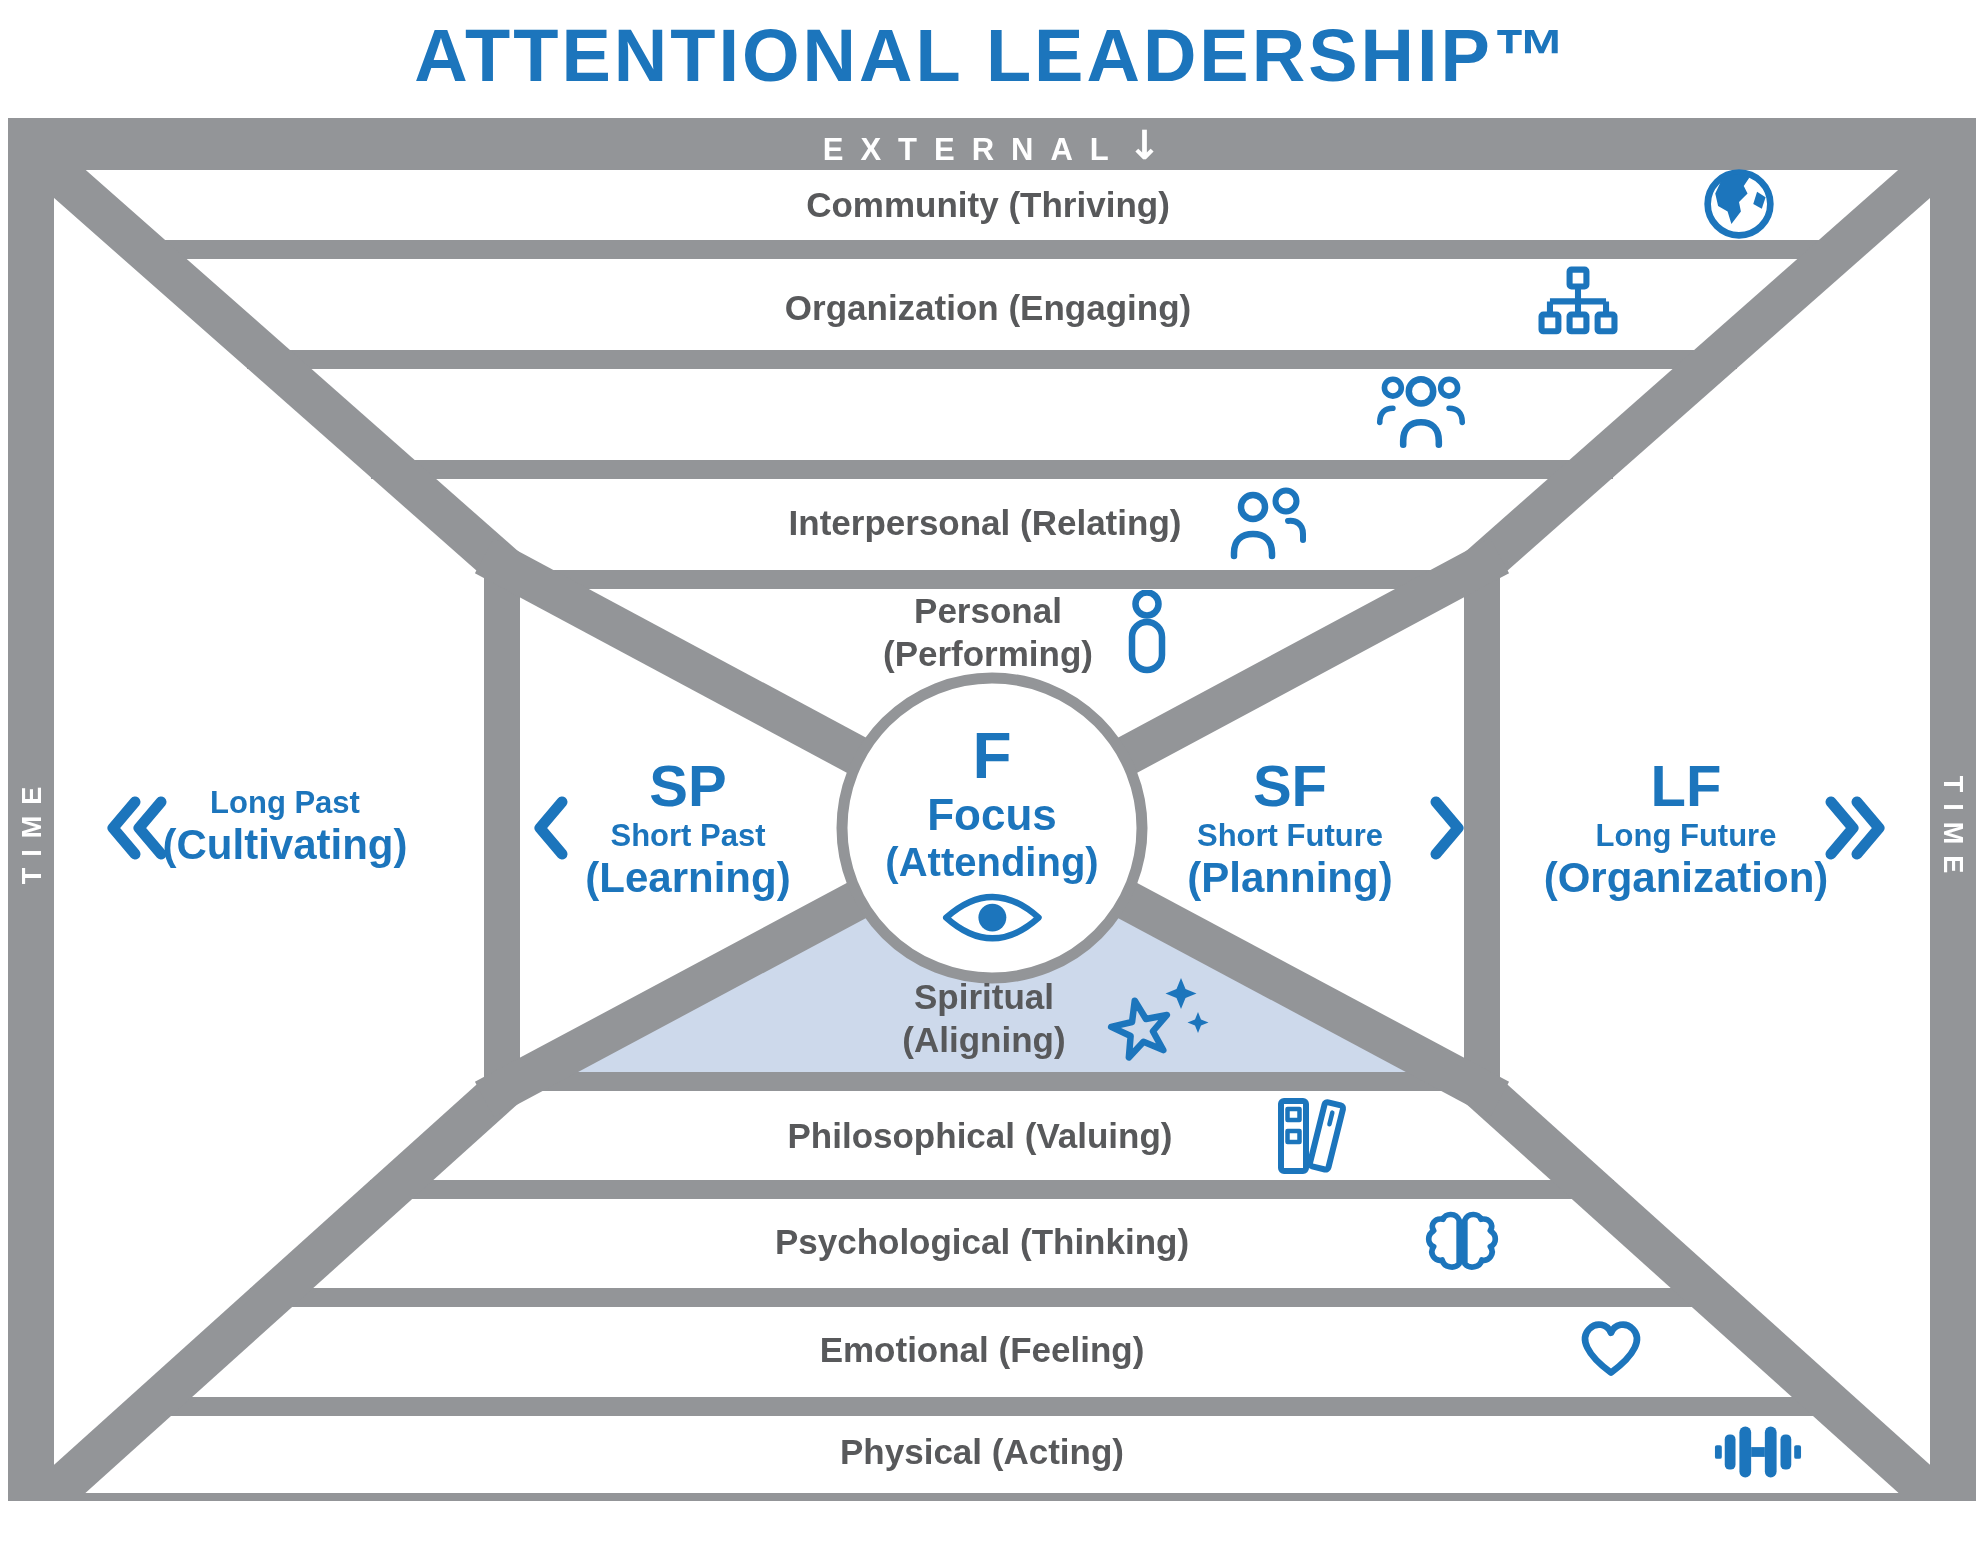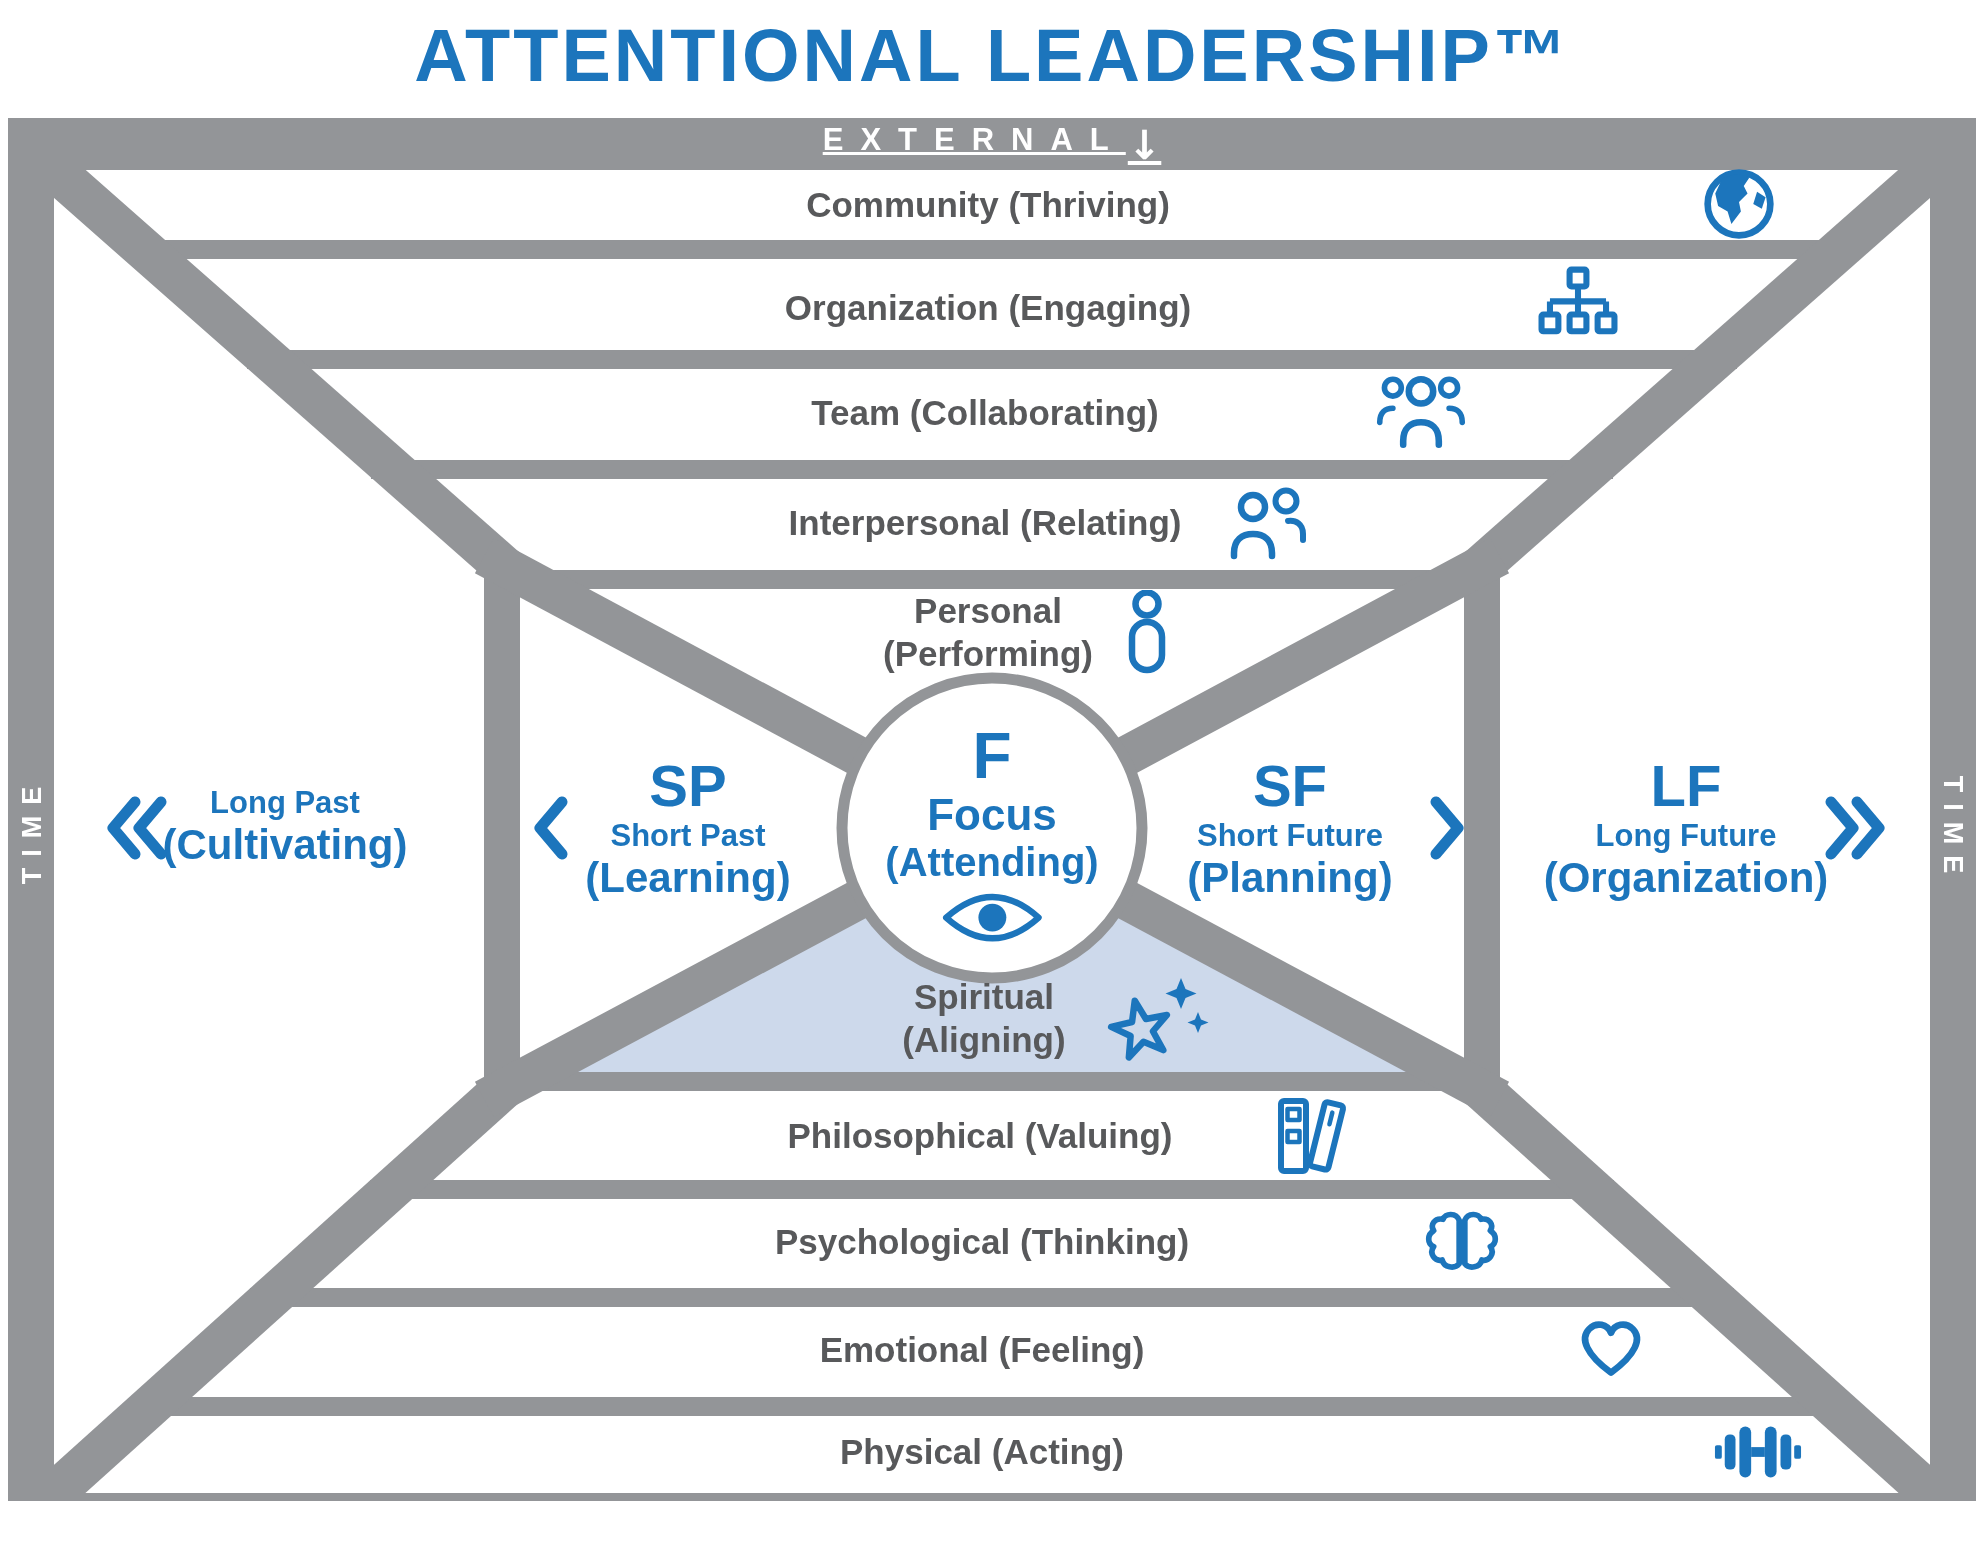--- a/index.html
+++ b/index.html
@@ -2,21 +2,21 @@
 <html><head>
 <meta charset="utf-8">
 <style>
   html,body{margin:0;padding:0;background:#fff;}
   .page{position:relative;width:1984px;height:1501px;background:#fff;overflow:hidden;
         font-family:"Liberation Sans",sans-serif;}
   .layer{position:absolute;left:0;top:0;}
   .abs{position:absolute;transform:translate(-50%,-50%);}
   .title{color:#1c75bc;font-size:74px;font-weight:800;letter-spacing:3px;white-space:nowrap;}
   .frame-label{color:#fff;font-size:31px;font-weight:700;letter-spacing:17px;white-space:nowrap;
-               display:flex;align-items:flex-start;text-decoration:underline;}
+               display:flex;align-items:flex-end;}
   .frame-arrow{font-family:"DejaVu Sans",sans-serif;font-size:40px;font-weight:700;letter-spacing:0;margin-left:2px;}
   .time-left{transform:translate(-50%,-50%) rotate(-90deg);}
   .time-right{transform:translate(-50%,-50%) rotate(90deg);}
   .time-label{color:#fff;font-size:27px;font-weight:700;letter-spacing:11px;white-space:nowrap;}
   .band-label{color:#58595b;font-size:35px;font-weight:700;white-space:nowrap;text-align:center;line-height:1.22;}
   .zone{color:#1c75bc;text-align:center;white-space:nowrap;line-height:1.12;}
   .zone-abbr{font-size:58px;font-weight:800;}
   .zone-name{font-size:31px;font-weight:700;}
   .zone-sub{font-size:42px;font-weight:700;}
   .focus-block{color:#1c75bc;text-align:center;white-space:nowrap;line-height:1.1;
@@ -77,21 +77,20 @@
   </div>
   <div class="abs frame-label" style="left:992px;top:1523px;">
     <span>INTERNAL</span>
       <span class="frame-arrow">↑</span>
   </div>
   <div class="abs time-left time-label" style="left:32px;top:830px;">TIME</div>
   <div class="abs time-right time-label" style="left:1952px;top:830px;">TIME</div>
 
   <div class="abs band-label" style="left:988px;top:205px;">Community (Thriving)</div>
   <div class="abs band-label" style="left:988px;top:308px;">Organization (Engaging)</div>
-  <div class="abs band-label" style="left:985px;top:413px;">Team (Collaborating)</div>
   <div class="abs band-label" style="left:985px;top:523px;">Interpersonal (Relating)</div>
   <div class="abs band-label" style="left:988px;top:633px;">
     <div>Personal</div>
     <div>(Performing)</div>
   </div>
 
   <div class="abs band-label" style="left:984px;top:1019px;">
     <div>Spiritual</div>
     <div>(Aligning)</div>
   </div>

